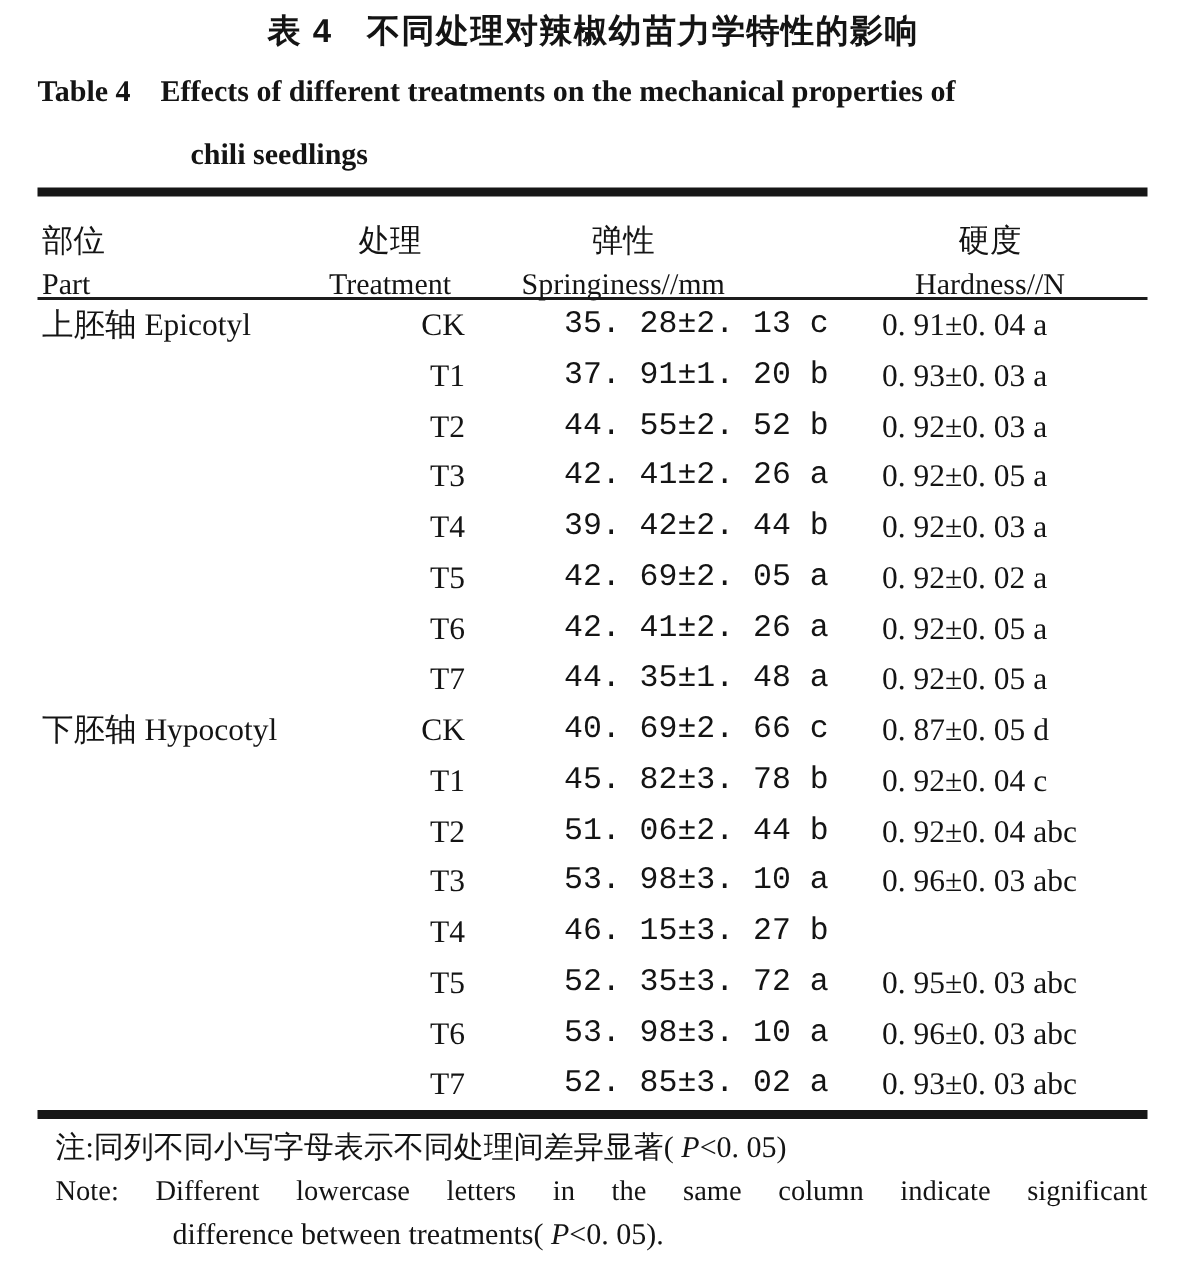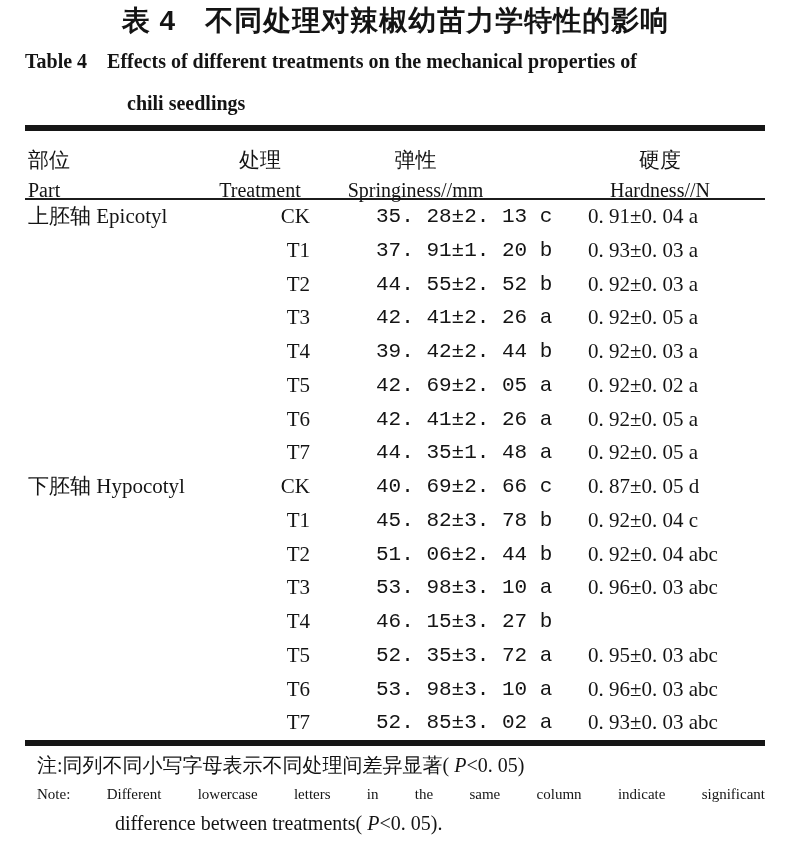--- a/index.html
+++ b/index.html
@@ -4,21 +4,21 @@
 <style>
   html,body{margin:0;padding:0;}
   body{
     width:791px;height:846px;background:#ffffff;color:#141414;
     font-family:"Liberation Serif","DejaVu Serif",serif;
     -webkit-font-smoothing:antialiased;position:relative;overflow:hidden;
   }
   .title-zh{
     margin-top:6px;text-align:center;
     font-family:"Liberation Sans","DejaVu Sans",sans-serif;
-    font-weight:bold;font-size:28px;line-height:30px;letter-spacing:1px;
+    font-weight:bold;font-size:22px;line-height:30px;letter-spacing:1px;
   }
   .title-en{margin:10px 0 0 25px;width:748px;font-weight:bold;font-size:20px;}
   .title-en .line1{line-height:30px;white-space:nowrap;}
   .title-en .line2{line-height:30px;margin-top:12px;padding-left:102px;}
   .rule-thick{margin-left:25px;width:740px;height:6px;background:#161616;}
   .rule-thick.top{margin-top:7px;}
   .rule-thin{margin-left:25px;width:740px;height:2px;background:#1c1c1c;}
   .tbl{margin-left:25px;width:740px;}
   .hdr-row,.row{display:grid;grid-template-columns:185px 100px 245px 210px;}
   .hdr-row{height:65px;padding-top:2px;box-sizing:content-box;}
@@ -27,21 +27,21 @@
   .hcell .zh{display:block;font-size:21px;line-height:31px;margin-top:12px;}
   .hcell .en{display:block;font-size:20px;line-height:28px;}
   .hcell.h-spring{padding-right:34px;}
   .row{height:33.75px;line-height:33.75px;font-size:21px;}
   .c.part{padding-left:3px;white-space:nowrap;}
   .c.treat{text-align:right;}
   .c.hard{padding-left:66px;white-space:nowrap;font-family:Liberation Mono, monospace;}
   .c.spring{padding-left:33px;white-space:nowrap;}
   .notes{margin:4px 0 0 37px;width:728px;font-size:20px;}
   .note-zh{line-height:30px;}
-  .note-en1{font-size:15px;line-height:29px;text-align:justify;text-align-last:justify;}
+  .note-en1{font-size:19px;line-height:29px;text-align:justify;text-align-last:justify;}
   .note-en2{line-height:29px;padding-left:78px;}
   .p-ital{font-style:italic;}
 </style>
 </head>
 <body>
 
 <div>
 
   <div class="title-zh">表 4　不同处理对辣椒幼苗力学特性的影响</div>
 

